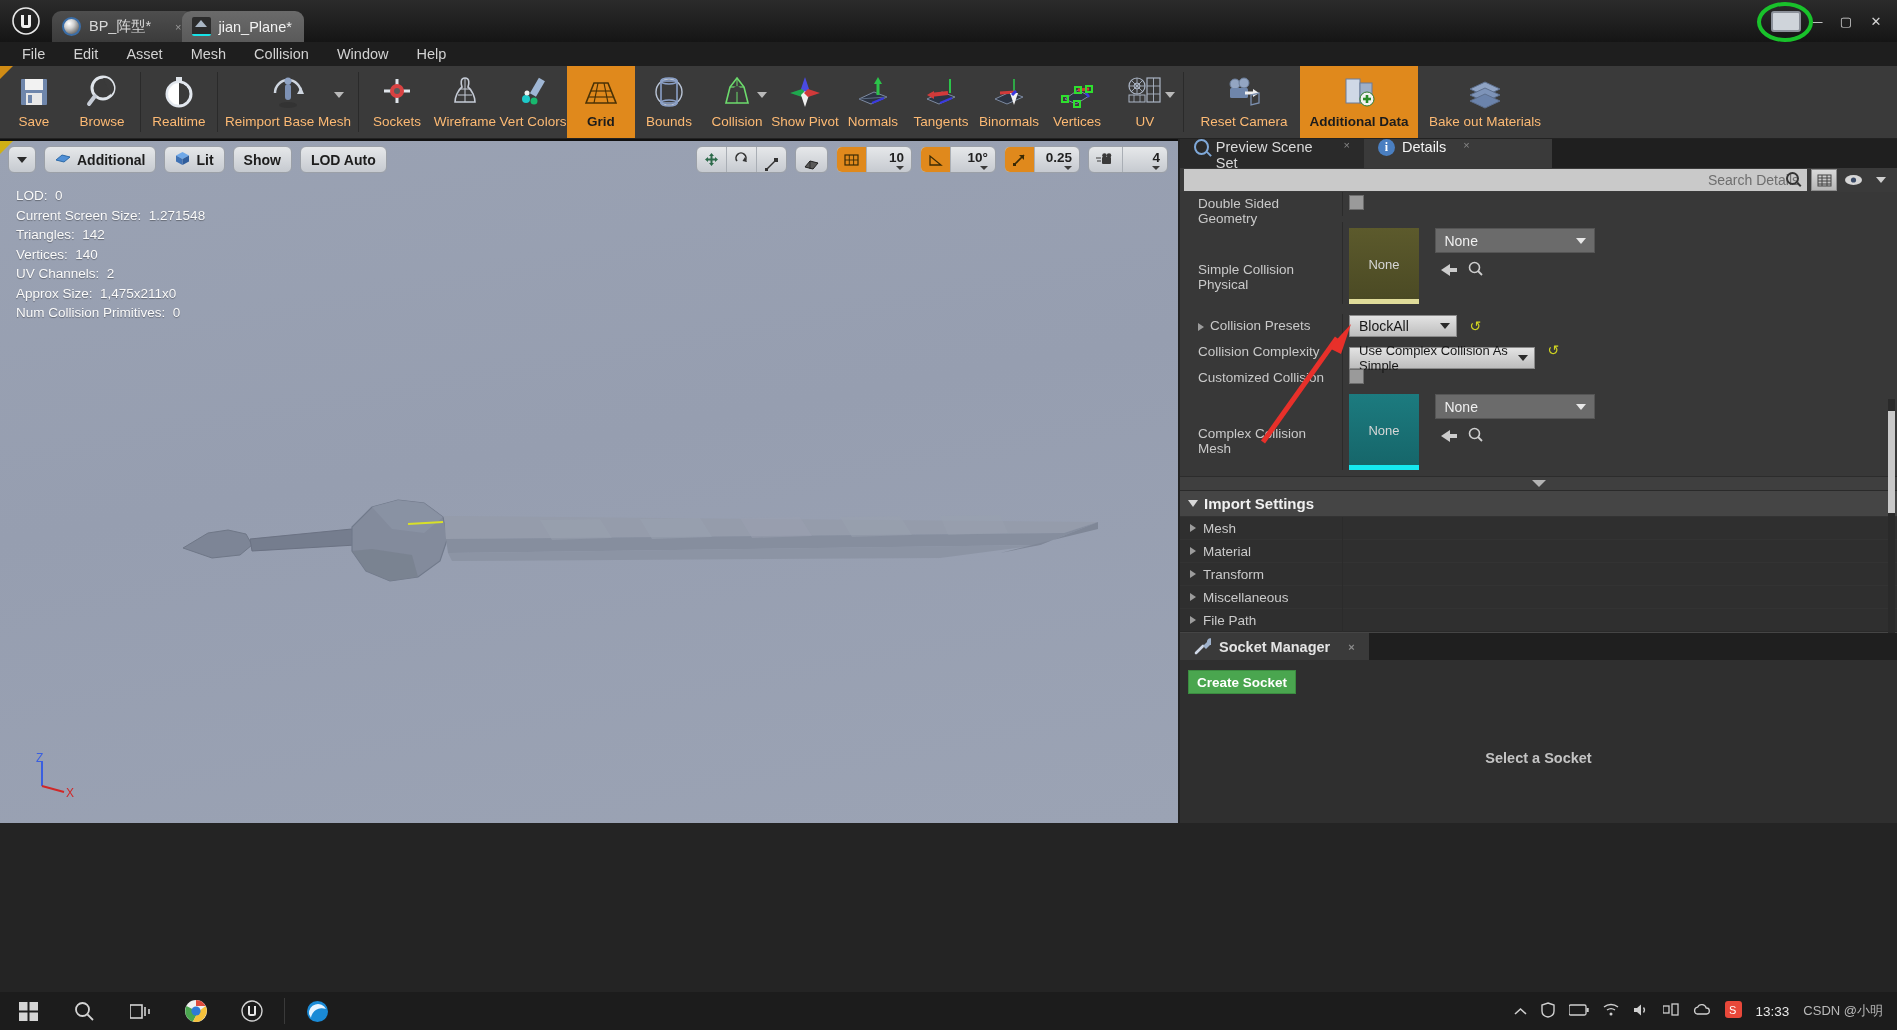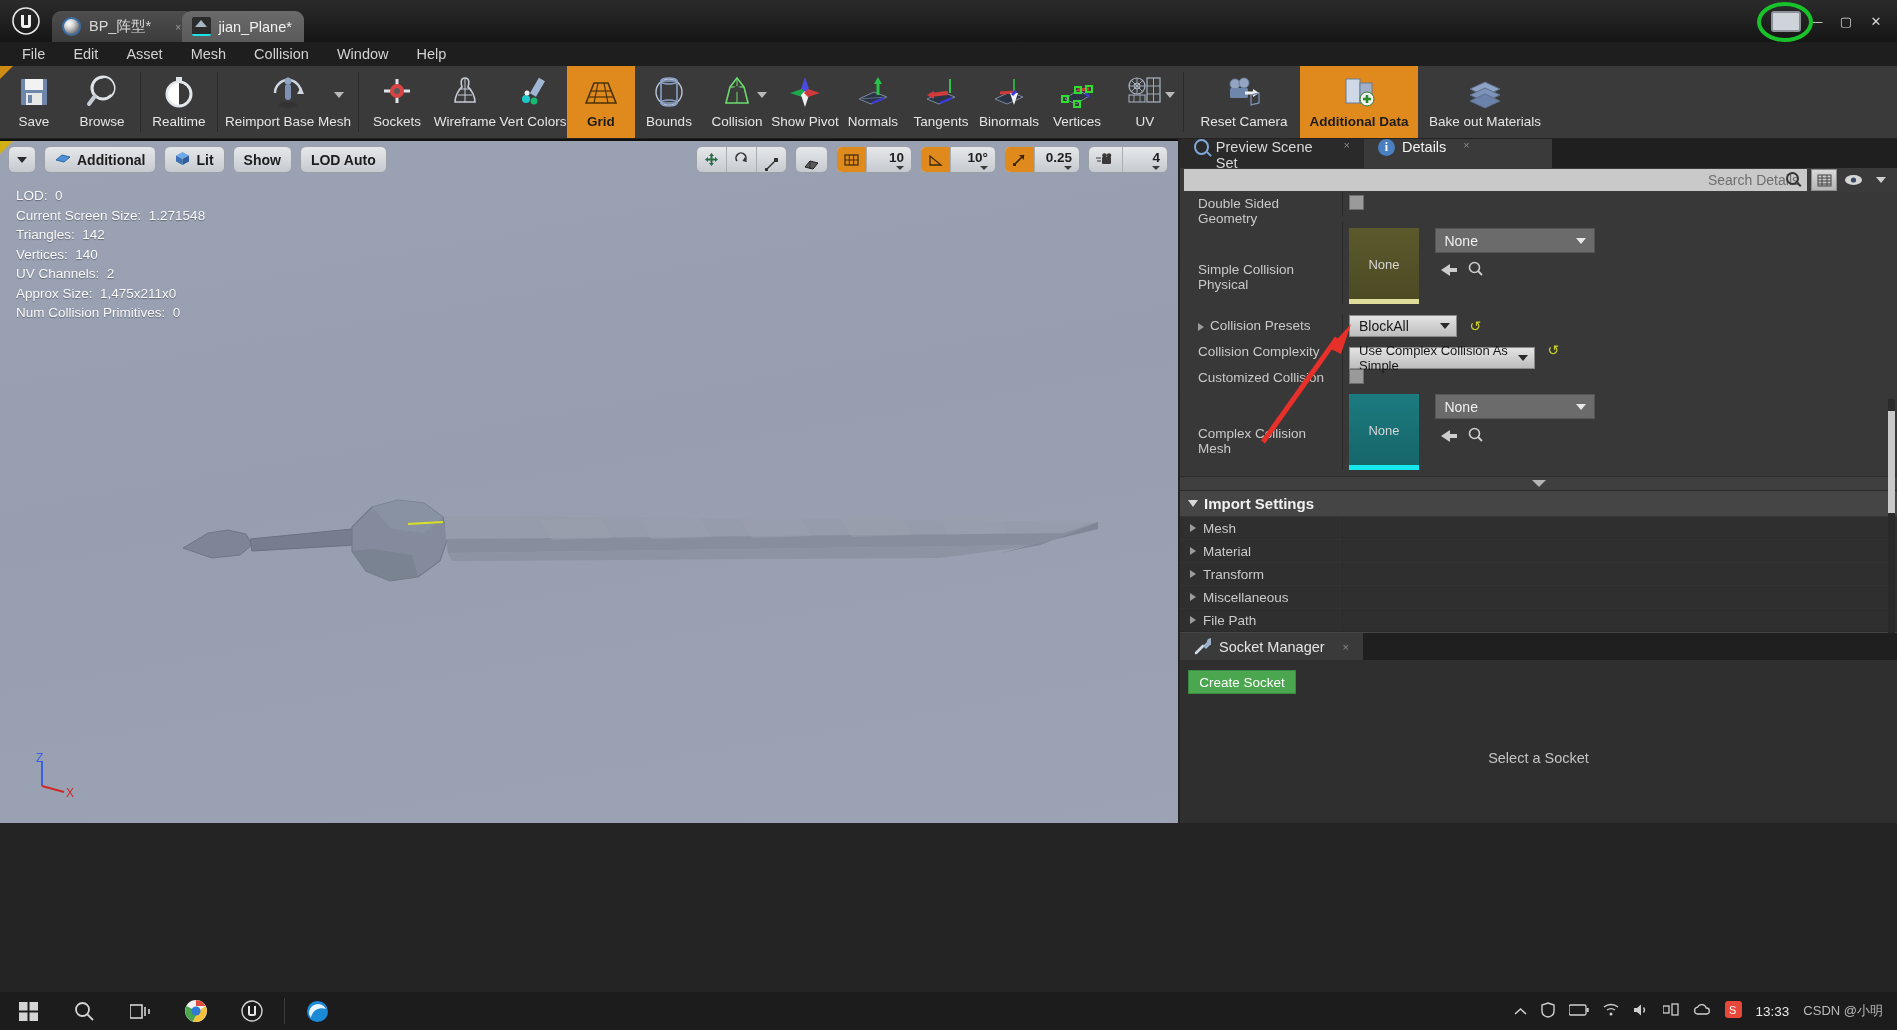--- a/index.html
+++ b/index.html
@@ -67,21 +67,21 @@
   }
   .tb-corner { position:absolute; left:0; top:0; width:0;height:0;
      border-left:13px solid #d08b14; border-bottom:13px solid transparent; }
   .tbtn {
     width: 68px; display: flex; flex-direction: column; align-items: center; justify-content: flex-start;
     padding-top: 6px; position: relative;
   }
   .tbtn.wide { width: 132px; }
   .tbtn.active { background: #e0891c; }
   .tbtn .glyph { height: 40px; display:flex; align-items:center; justify-content:center; }
-  .tbtn .lbl { font-size: 13.5px; color: #e5e5e5; margin-top: 2px; white-space: nowrap; }
+  .tbtn .lbl { font-size: 13.5px; color: #fdba74; margin-top: 2px; white-space: nowrap; }
   .tbtn.active .lbl { color: #1c1c1c; font-weight: 600; }
   .tb-sep { width: 1px; background: #2a2a2a; margin: 6px 4px; }
   .caret { position:absolute; right: 4px; top: 26px; width:0;height:0;
     border-left:5px solid transparent;border-right:5px solid transparent;border-top:6px solid #b9b9b9; }
 
   
   .viewport {
     position: absolute; top: 139px; left: 0; width: 1178px; height: 684px;
     background: linear-gradient(170deg,#9aa2b3 0%, #969eb0 45%, #9ba3b4 100%);
     border-top: 2px solid #111; overflow: hidden;
@@ -826,21 +826,21 @@
 
     <div class="sec-header">
       <span class="arrow-d"></span>
       <span>Ray Tracing</span>
     </div>
 
     <div class="vscroll" style="top:260px;height:260px;">
       <div class="thumbbar" style="top:12px;height:102px;"></div>
     </div>
 
-    <div class="socketpanel" style="height:190px;">
+    <div class="socketpanel" style="height:190px;font-weight:bold;">
       <div class="socket-tabrow">
         <div class="socket-tab">
           <span class="wrench">
             <svg width="17" height="17" viewBox="0 0 17 17">
               <path d="M2 15 L9 8" stroke="#cfd8e6" stroke-width="2.6" stroke-linecap="round"></path>
               <path d="M9 8 L13 4 A3.4 3.4 0 1 1 16 7 L12 11 Z" fill="#9fb2cc"></path>
             </svg>
           </span>
           <span>Socket Manager</span>
           <span class="x" style="font-size:11px;color:#8c8c8c;margin-left:10px;">×</span>

